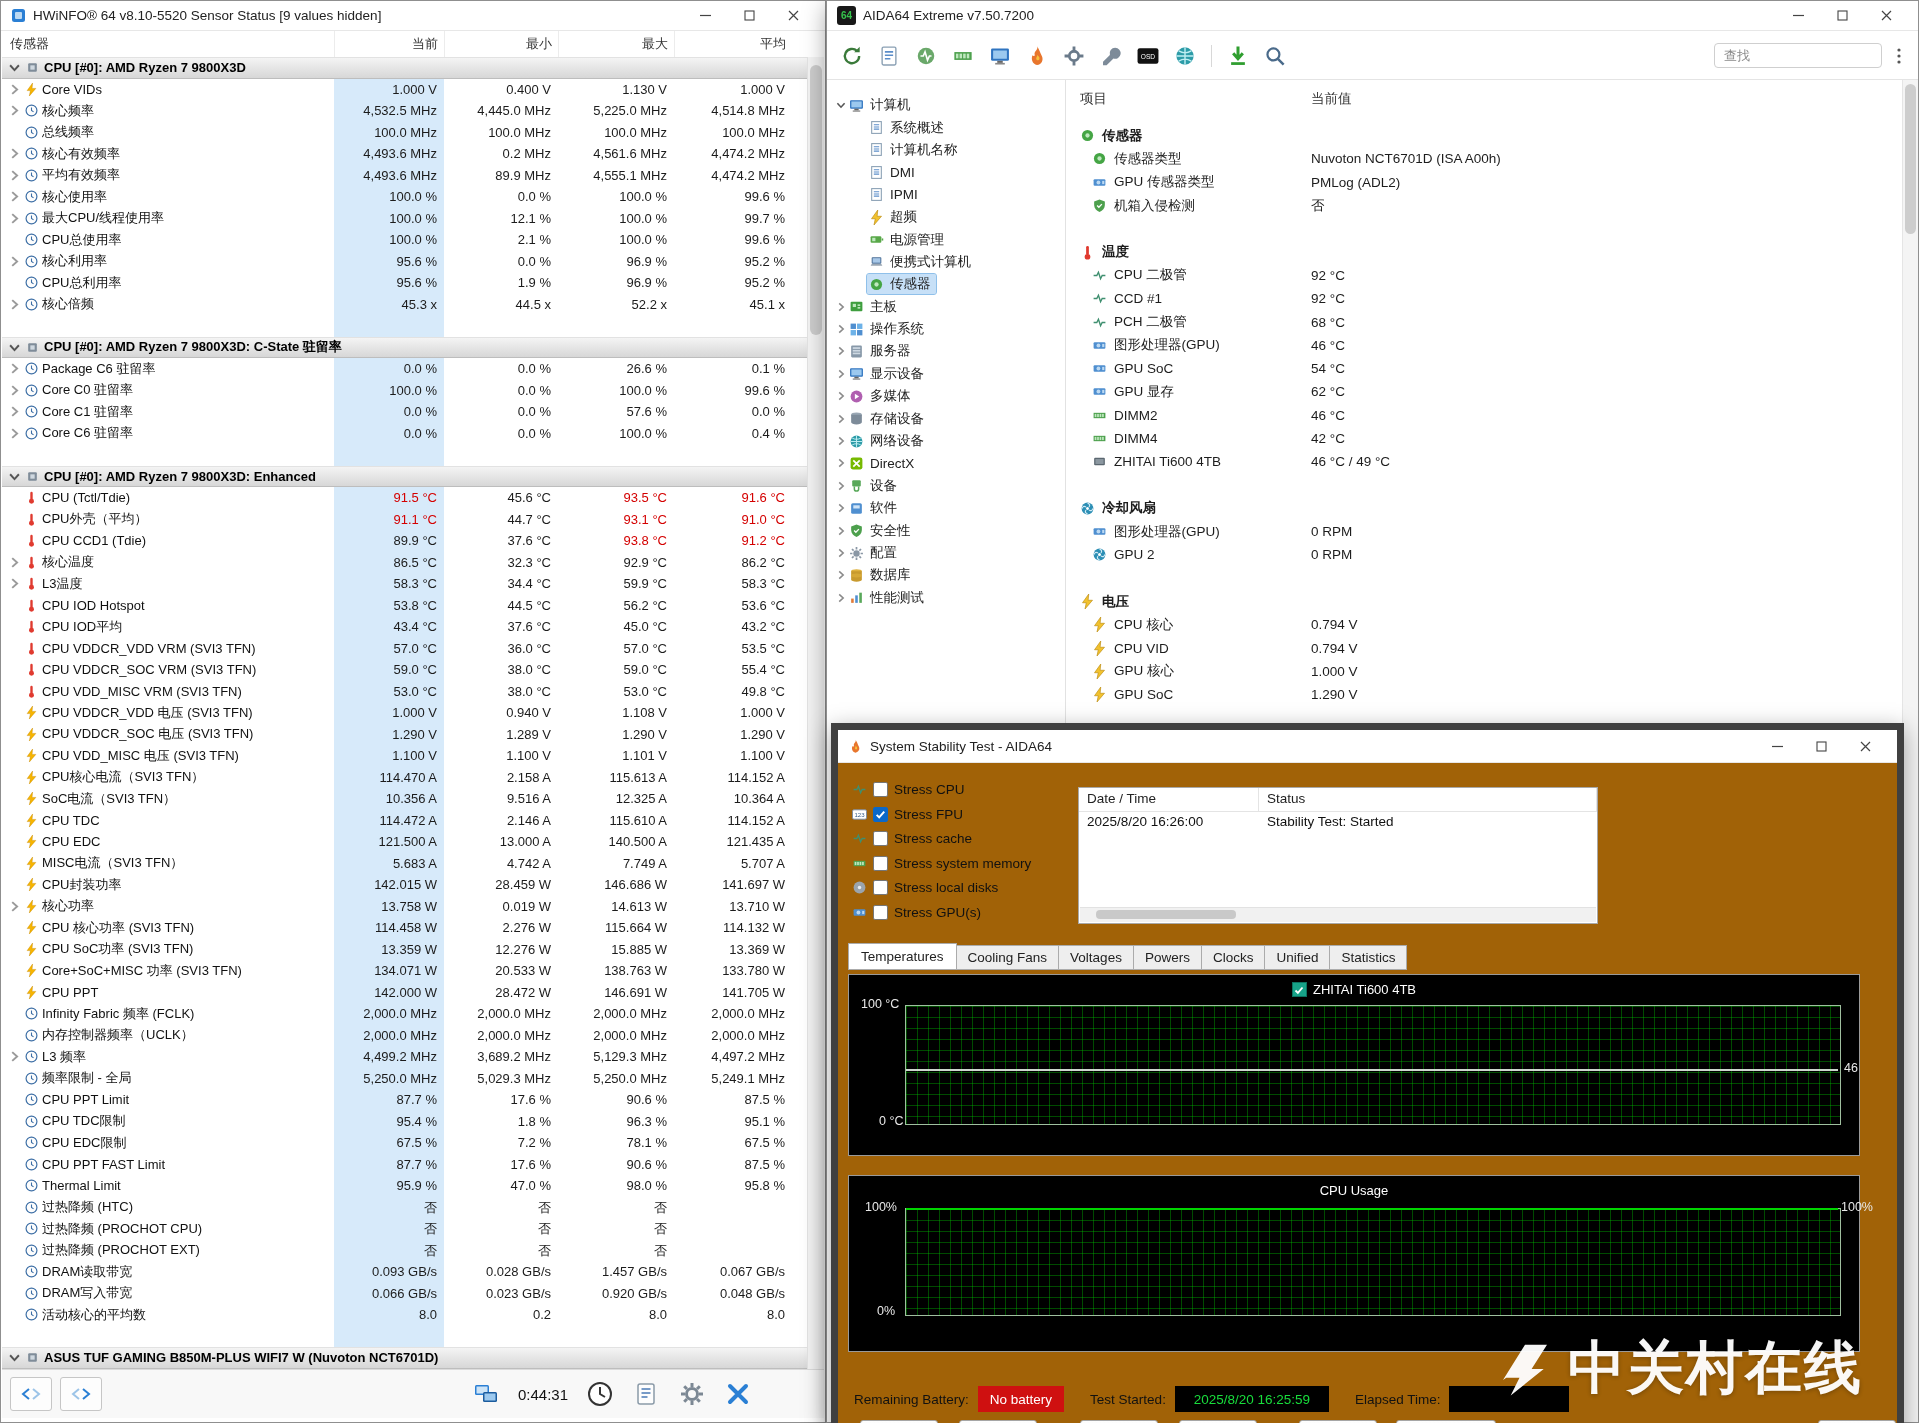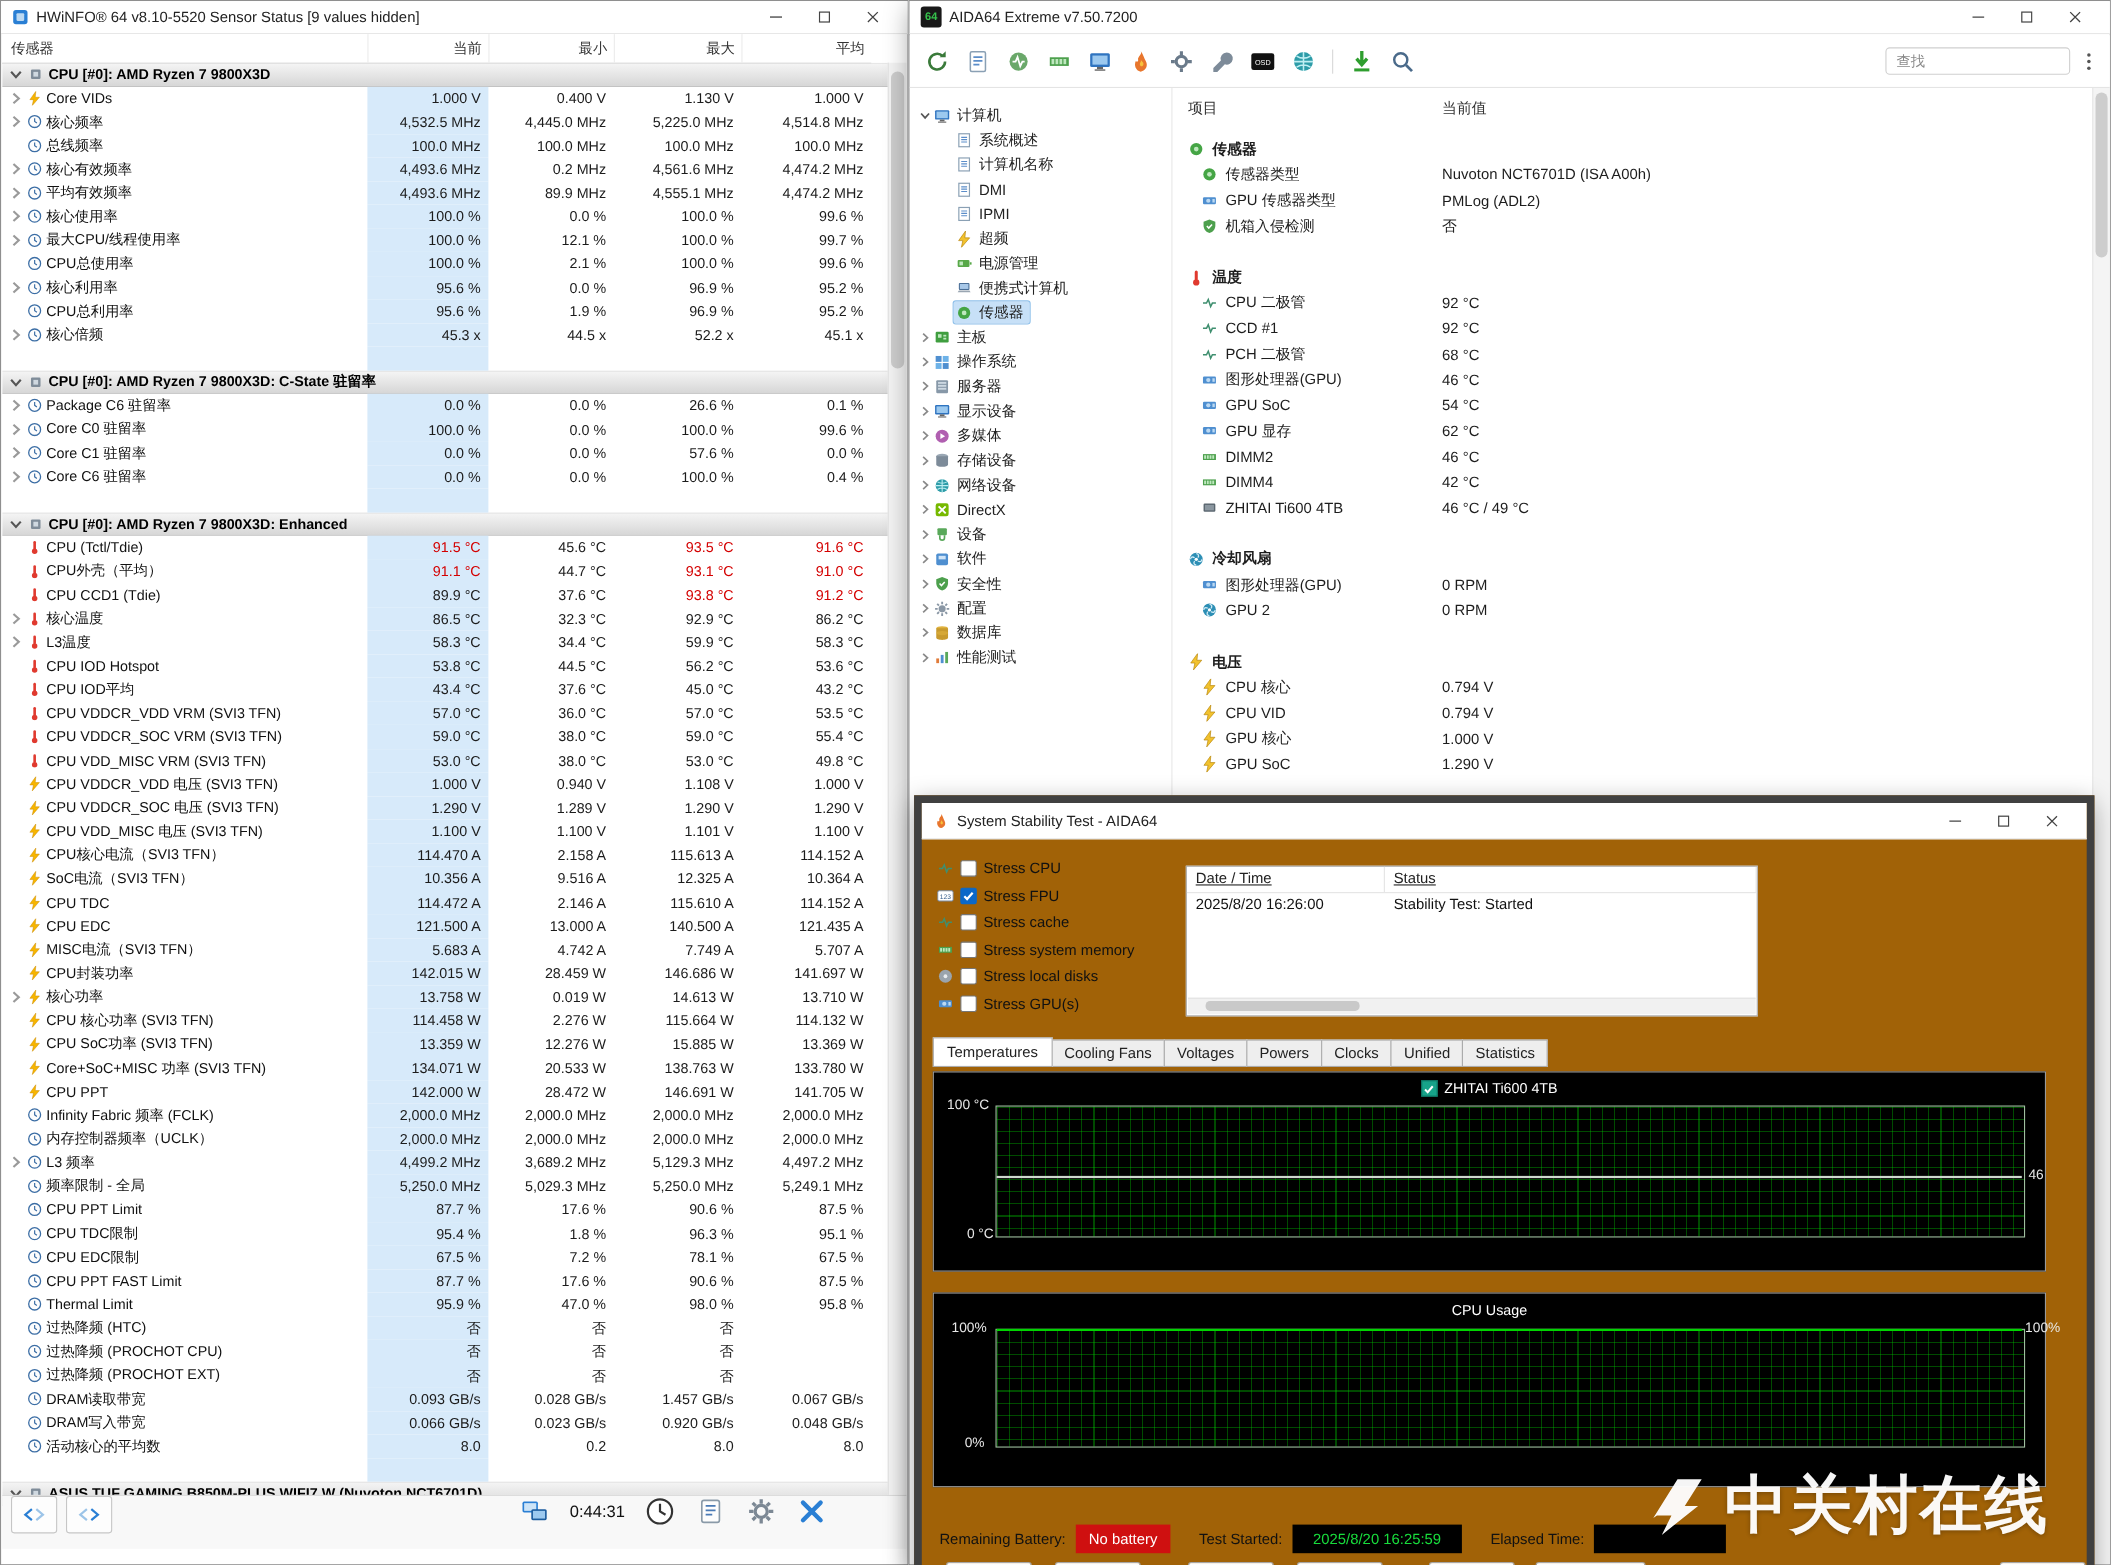--- a/index.html
+++ b/index.html
@@ -25,21 +25,21 @@
   #hw-rows{position:absolute;top:56px;left:1px;right:17px;bottom:50px;overflow:hidden;font-size:13px;color:#111;}
   .hw-row{display:flex;height:21.5px;align-items:center;}
   .hw-name{width:332px;display:flex;align-items:center;box-sizing:border-box;padding-left:6px;gap:4px;overflow:hidden;white-space:nowrap;}
   .hw-v{box-sizing:border-box;padding-right:7px;text-align:right;height:21.5px;line-height:21.5px;color:#1c1c1c;overflow:hidden;white-space:nowrap;}
   .hw-v0{width:110px;background:#d7eafa;} .hw-v1{width:114px;} .hw-v2{width:116px;} .hw-v3{width:118px;}
   .hw-sec{background:linear-gradient(#f4f4f4,#d7d7d7);border-top:1px solid #e2e2e2;border-bottom:1px solid #bdbdbd;
           font-weight:bold;color:#000;padding-left:6px;gap:5px;box-sizing:border-box;}
   .red{color:#d40000;}
   .vsb{position:absolute;top:56px;right:1px;width:16px;bottom:50px;background:#f3f3f3;border-left:1px solid #e3e3e3;}
   .vsb-th{position:absolute;left:2px;right:2px;background:#cdcdcd;border-radius:6px;}
-  .hw-foot{position:absolute;left:1px;right:1px;bottom:14px;height:48px;background:#f8f8f8;border-top:1px solid #dcdcdc;display:flex;}
+  .hw-foot{position:absolute;left:1px;right:1px;bottom:4px;height:48px;background:#f8f8f8;border-top:1px solid #dcdcdc;display:flex;align-items:center;}
   .hw-navbtn{width:40px;height:32px;margin-left:8px;border:1px solid #c6c6c6;border-radius:3px;background:#fdfdfd;
              display:flex;align-items:center;justify-content:center;}
   .hw-navbtn svg{width:22px;height:14px;}
   .hw-footctr{position:absolute;left:470px;display:flex;align-items:center;gap:18px;}
   .hw-time{font-size:15px;color:#111;}
   .ic28{width:28px;height:28px;display:inline-flex;} .ic28 svg{width:100%;height:100%;}
 
   
   #aida{left:826px;top:0;width:1093px;height:1423px;z-index:1;}
   .aida-logo{width:19px;height:19px;background:#181818;border-radius:3px;color:#36c24c;font-size:10px;font-weight:bold;
@@ -74,21 +74,21 @@
   
   #stab{left:831px;top:723px;width:1073px;height:732px;background:#a16207;z-index:3;border:7px solid #404040;}
   #stab .tbar{height:33px;}
   #stab-checks{position:absolute;left:14px;top:52px;font-size:13.5px;color:#111;}
   .chk-row{height:24.5px;display:flex;align-items:flex-start;gap:6px;white-space:nowrap;}
   .cbox{width:15px;height:15px;border:1px solid #767676;background:#fff;border-radius:2px;box-sizing:border-box;
         display:inline-flex;align-items:center;justify-content:center;flex:none;}
   .cbox.on{background:#0b68c8;border-color:#0b68c8;}
   .cbox svg{width:11px;height:11px;}
   #stab-log{position:absolute;left:240px;top:57px;width:520px;height:137px;background:#fff;border:1px solid #a9a9a9;box-sizing:border-box;font-size:13.5px;}
-  .log-hrow{display:flex;height:23px;border-bottom:1px solid #e4e4e4;color:#222;text-decoration:underline;}
+  .log-hrow{display:flex;height:23px;border-bottom:1px solid #e4e4e4;color:#222;}
   .log-hc{box-sizing:border-box;padding:3px 8px;border-right:1px solid #e4e4e4;}
   .log-c1{width:180px;flex:none;} .log-c2{flex:1;}
   .log-row{display:flex;height:22px;color:#111;}
   .log-cell{box-sizing:border-box;padding:2px 8px;}
   .log-sb{position:absolute;left:1px;right:1px;bottom:1px;height:14px;background:#f1f1f1;border-top:1px solid #e2e2e2;}
   .log-sb-th{position:absolute;left:16px;top:2px;width:140px;height:9px;background:#c9c9c9;border-radius:4px;}
   #stab-tabs{position:absolute;left:10px;top:213px;display:flex;font-size:13.5px;color:#222;align-items:flex-end;}
   .tab{padding:4px 11px;border:1px solid #ababab;background:#eeeeee;margin-right:-1px;}
   .tab.active{background:#ffffff;padding:5px 12px;position:relative;z-index:2;}
   .graph{position:absolute;left:10px;width:1012px;background:#000;border:1px solid #9a9a9a;box-sizing:border-box;}

